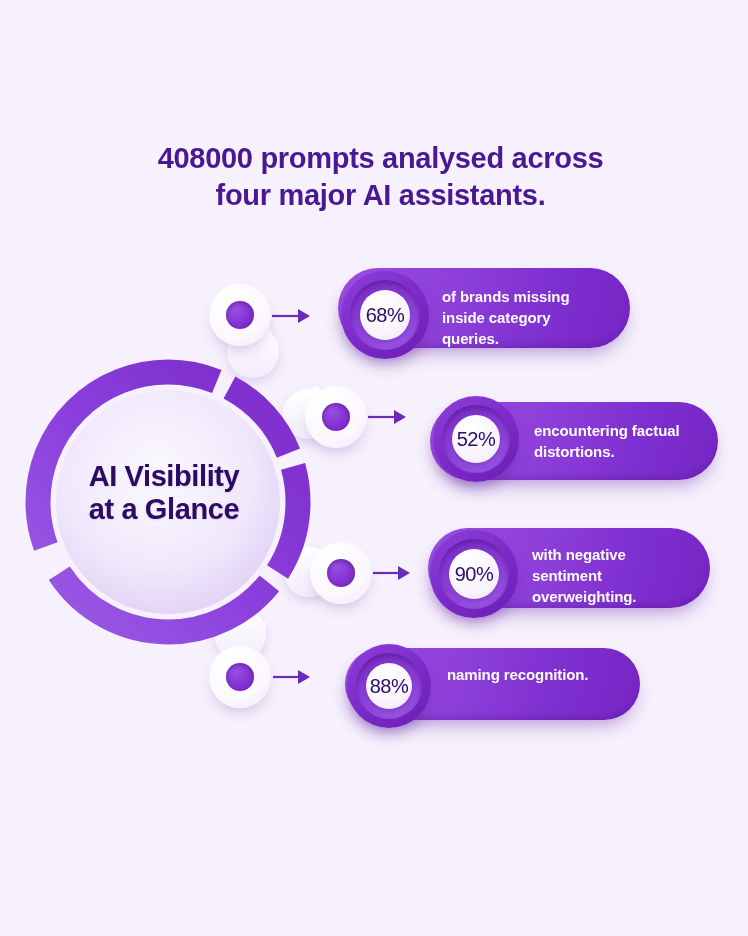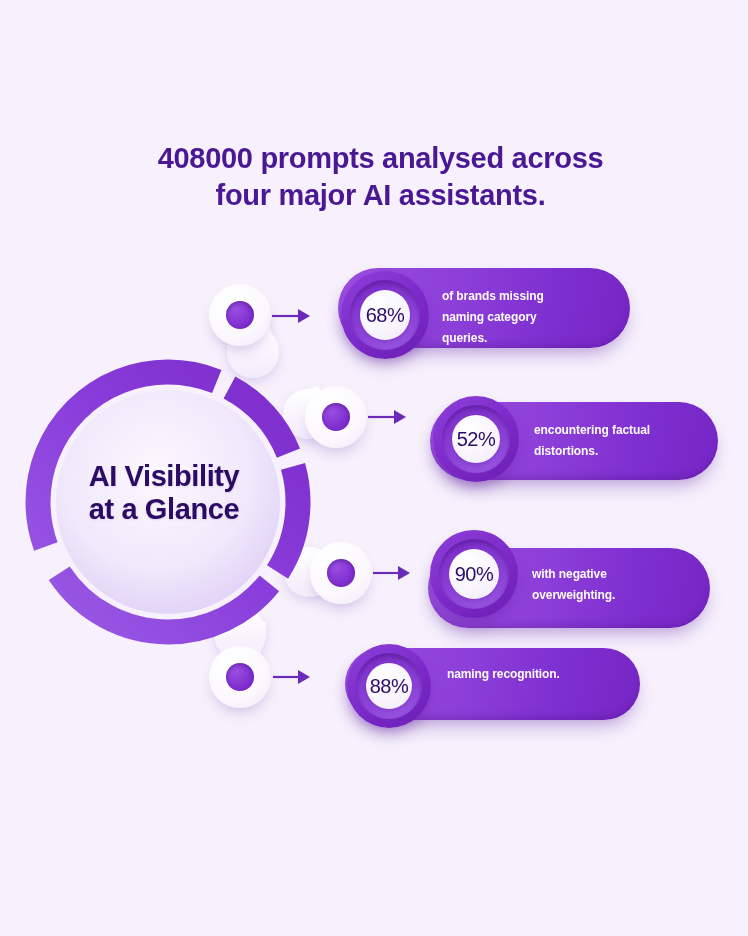--- a/index.html
+++ b/index.html
@@ -77,21 +77,21 @@
     left: 0;
     top: 0;
     border-radius: 999px;
     background: linear-gradient(100deg, #9a4fe0 0%, #8c3ed8 42%, #7e2fd0 72%, #7626c4 100%);
     box-shadow: 0 10px 18px -6px rgba(105,40,170,0.45),
                 inset 0 -7px 10px -6px rgba(60,10,110,0.35);
   }
   .pill-text {
     position: absolute;
     color: #fdfcff;
-    font-size: 12px;
+    font-size: 15px;
     font-weight: bold;
     line-height: 21px;
     letter-spacing: -0.1px;
   }
   .pill-text .line { display: block; }
 
   
   .badge {
     position: absolute;
     border-radius: 50%;
@@ -232,21 +232,21 @@
     <span class="dot"></span>
   </div>
   <div class="node" style="left:209px; top:646px;">
     <span class="dot"></span>
   </div>
 
   <div class="row" style="left:338px; top:268px; width:292px; height:86px;">
     <div class="pill" style="width:292px; height:80px;">
       <div class="pill-text" style="left:104px; top:18px; width:176px;">
         <span class="line">of brands missing</span>
-        <span class="line">naming category</span>
+        <span class="line">inside category</span>
         <span class="line">queries.</span>
       </div>
     </div>
     <div class="badge" style="left:3px; top:3px; width:88px; height:88px;">
       <span class="ring2"></span>
       <span class="core">
         <span class="pct">68%</span>
       </span>
     </div>
   </div>
@@ -260,23 +260,24 @@
     </div>
     <div class="badge" style="left:3px; top:2px; width:86px; height:86px;">
       <span class="ring2"></span>
       <span class="core">
         <span class="pct">52%</span>
       </span>
     </div>
   </div>
 
   <div class="row" style="left:428px; top:528px; width:282px; height:88px;">
-    <div class="pill" style="width:282px; height:80px;margin-top:20px;">
+    <div class="pill" style="width:282px; height:80px;">
       <div class="pill-text" style="left:104px; top:16px; width:172px;">
         <span class="line">with negative</span>
+        <span class="line">sentiment</span>
         <span class="line">overweighting.</span>
       </div>
     </div>
     <div class="badge" style="left:2px; top:2px; width:88px; height:88px;">
       <span class="ring2"></span>
       <span class="core">
         <span class="pct">90%</span>
       </span>
     </div>
   </div>

